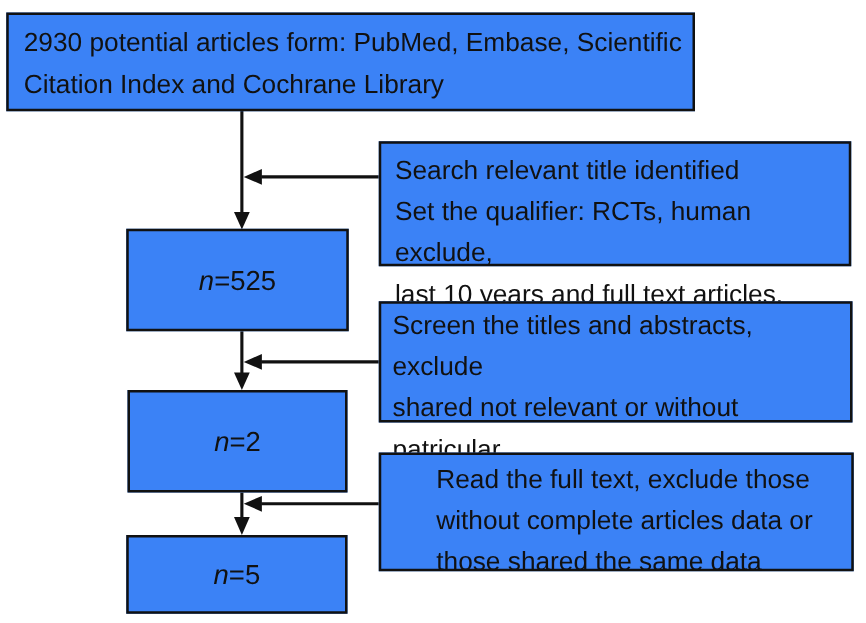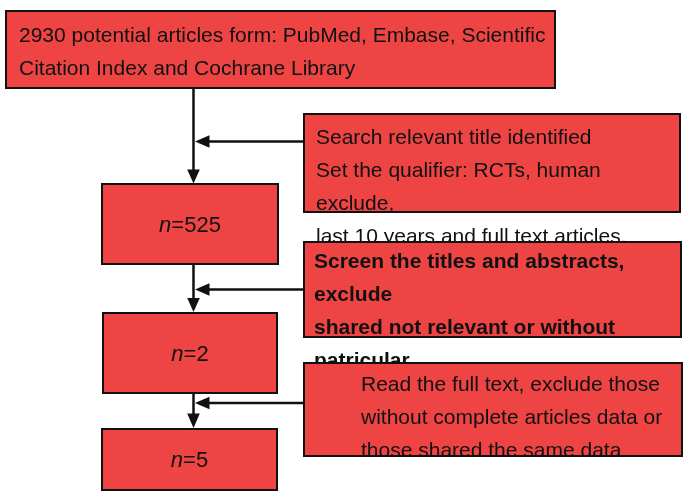--- a/index.html
+++ b/index.html
@@ -20,21 +20,21 @@
     position: absolute;
     left: 0;
     top: 0;
     width: 693px;
     height: 498px;
   }
   .box {
     position: absolute;
     box-sizing: border-box;
     border: 2.5px solid #111111;
-    background: #ef4444;
+    background: #3b82f6;
     font-size: 21px;
     line-height: 33px;
   }
   .top-box {
     left: 5px;
     top: 10px;
     width: 551px;
     height: 79px;
     padding: 6px 8px 0 12px;
   }
@@ -54,28 +54,27 @@
     width: 378px;
     height: 100px;
     padding: 5px 4px 16px 11px;
   }
   .side-2 {
     left: 303px;
     top: 241px;
     width: 379px;
     height: 97px;
     padding: 1px 12px 0 9px;
-    font-weight: bold;
   }
   .side-3 {
     left: 303px;
     top: 362px;
     width: 380px;
     height: 95px;
-    padding: 3px 4px 0 56px;
+    padding: 3px 4px 0 44px;
   }
 </style>
 </head>
 <body>
 
 <div class="diagram">
 
   <svg class="arrows" viewBox="0 0 693 498" xmlns="http://www.w3.org/2000/svg">
 
     <g>

